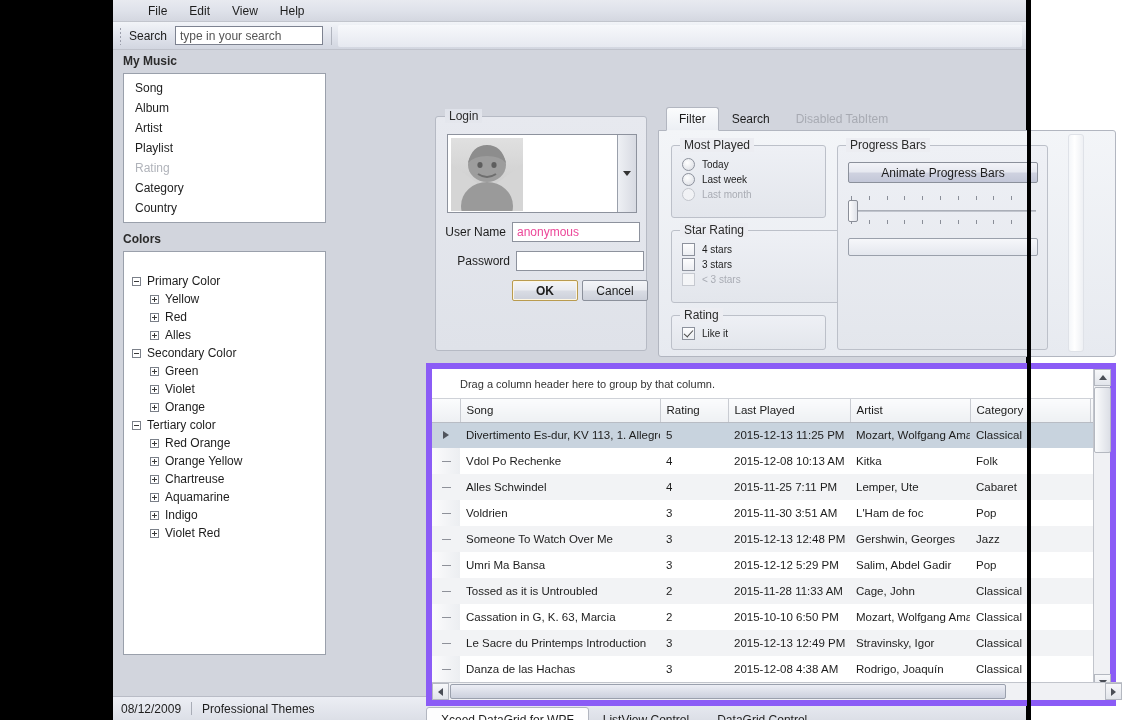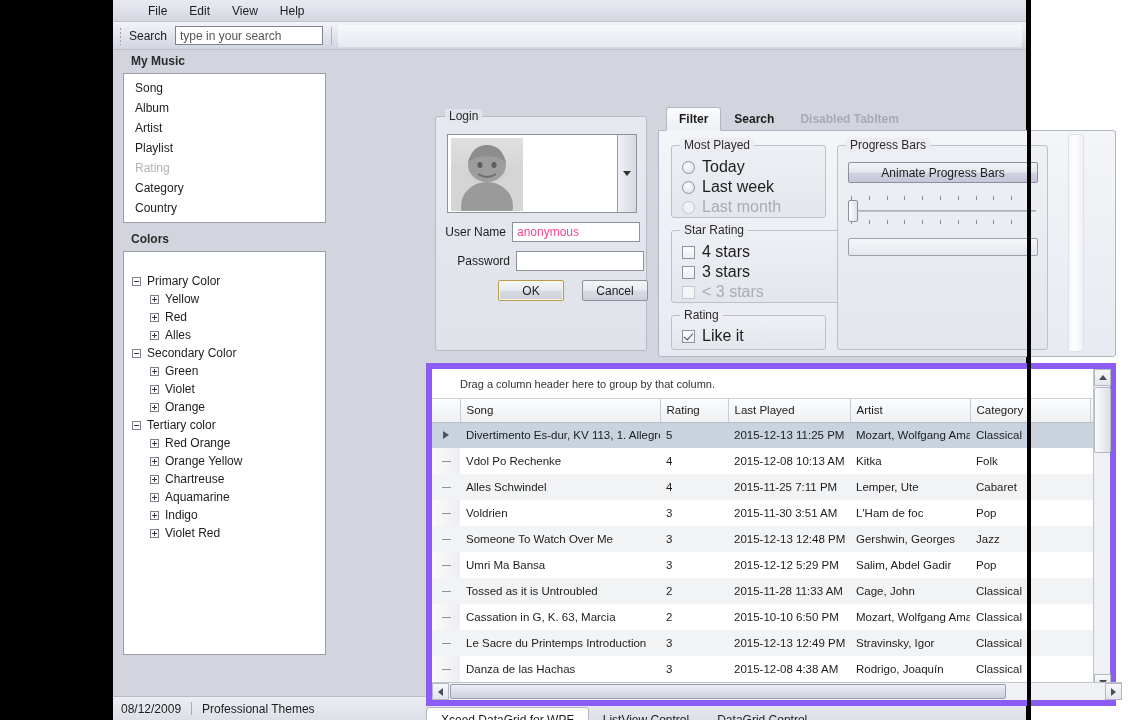--- a/index.html
+++ b/index.html
@@ -71,21 +71,21 @@
     height: 24px;
     background: linear-gradient(to bottom,#eceef4,#dcdfe7);
     border-top: 1px solid #b9bcc6;
     display: flex; align-items: center;
     padding-left: 8px; font-size: 12px; color: #1d1d1d;
   }
   .sb-sep { width: 1px; height: 13px; background: #a8acb6; margin: 0 10px; }
 
   
   .leftcol { position: absolute; left: 10px; top: 4px; width: 203px; }
-  .grp-title { font-size: 12px; font-weight: bold; color: #2b2b2b; margin: 0 0 5px 8px; }
+  .grp-title { font-size: 12px; font-weight: bold; color: #2b2b2b; margin: 0 0 5px 0; }
   .listbox {
     background: #fff; border: 1px solid #9aa0ab;
     padding: 4px 0;
   }
   .lb-item { font-size: 12px; color: #1d1d1d; padding: 3px 11px; cursor: default; }
   .lb-item.disabled { color: #b0b3ba; }
 
   .treebox { background:#fff; border:1px solid #9aa0ab; height: 404px; padding: 20px 0 0 0; overflow:hidden; }
   .tn { display:flex; align-items:center; font-size:12px; color:#1d1d1d; line-height:18px; cursor:default; }
   .tn.lvl0 { padding-left: 8px; }
@@ -130,21 +130,21 @@
   .btn {
     font-size:12px; color:#1d1d1d; height:21px; width:66px;
     border:1px solid #8b909b; border-radius:2px;
     background: linear-gradient(to bottom,#f4f5f8 0%,#e9ebf0 48%,#d9dce4 52%,#ccd0da 100%);
     cursor:default;
   }
   .btn.default { border-color:#b99b4f; box-shadow: inset 0 0 0 1px #fdf6e4; }
 
   
   .tabctl { position:absolute; left:545px; top:57px; width:458px; height:250px; }
-  .tabstrip { display:flex; align-items:center; height:23px; padding-left:8px;font-weight:bold; }
+  .tabstrip { display:flex; align-items:center; height:23px; padding-left:8px; }
   .tab {
     font-size:12px; color:#1d1d1d; padding:4px 12px 4px 12px; cursor:default;
     border:1px solid transparent; border-bottom:none;
   }
   .tab.active {
     background: linear-gradient(to bottom,#fbfcfd,#eceff4);
     border:1px solid #b2b6c0; border-bottom:1px solid #f2f4f7;
     border-radius:3px 3px 0 0; position:relative; z-index:2;
   }
   .tab.disabled { color:#a8abb3; }
@@ -152,21 +152,21 @@
     height: 227px; border:1px solid #b2b6c0; border-radius:0 3px 3px 3px;
     background: linear-gradient(to bottom,#f3f5f8,#e7eaf0);
     position:relative;
   }
   .sub-grp {
     position:absolute; border:1px solid #bcc0c9; border-radius:3px;
     background: linear-gradient(to bottom,#eef0f5,#e3e6ec);
   }
   .sub-legend { position:absolute; top:-8px; left:8px; padding:0 4px; font-size:12px; color:#2b2b2b;
                 background:#ecedf2; }
-  .opt { display:flex; align-items:center; font-size:16px; color:#1d1d1d; margin:2px 0 2px 10px; cursor:default; }
+  .opt { display:flex; align-items:center; font-size:10px; color:#1d1d1d; margin:2px 0 2px 10px; cursor:default; }
   .opt.disabled { color:#a9acb4; }
   .radio { width:13px;height:13px;border-radius:50%;border:1px solid #8d929d;
            background: radial-gradient(circle at 40% 35%, #ffffff 0%, #e3e5ea 70%);
            margin-right:7px; flex:none; }
   .opt.disabled .radio { border-color:#c2c5cc; background:#f1f2f5; }
   .cbx { width:13px;height:13px;border:1px solid #8d929d; background:linear-gradient(to bottom,#fdfdfe,#eceef2);
          margin-right:7px; flex:none; position:relative; }
   .opt.disabled .cbx { border-color:#c6c9d0; background:#f4f5f7; }
   .cbx.checked::after {
     content:""; position:absolute; left:3px; top:0px; width:4px; height:8px;
@@ -373,21 +373,21 @@
         </div>
 
         <div class="fld-row" style="left:6px; top:105px;">
           <div class="fld-label">User Name</div>
           <input class="fld-input" type="text" value="anonymous" style="">
         </div>
         <div class="fld-row" style="left:10px; top:134px;">
           <div class="fld-label">Password</div>
           <input class="fld-input" type="password" value="" style="">
         </div>
-        <button class="btn default" style="position:absolute; left:62px; top:163px;">OK</button>
+        <button class="btn default" style="position:absolute; left:76px; top:163px;font-weight:bold;">OK</button>
         <button class="btn" style="position:absolute; left:146px; top:163px;">Cancel</button>
       </div>
 
       <div class="tabctl">
         <div class="tabstrip">
           <div class="tab active">Filter</div>
           <div class="tab">Search</div>
           <div class="tab disabled">Disabled TabItem</div>
         </div>
         <div class="tabpanel">

